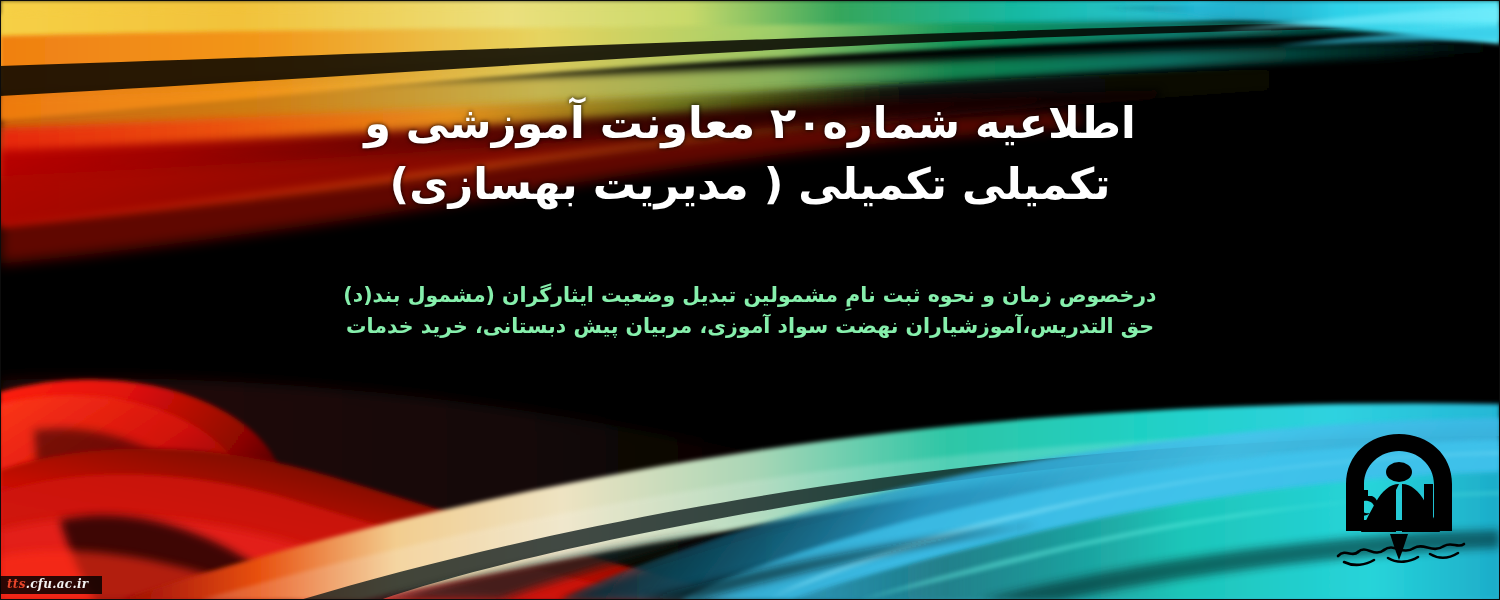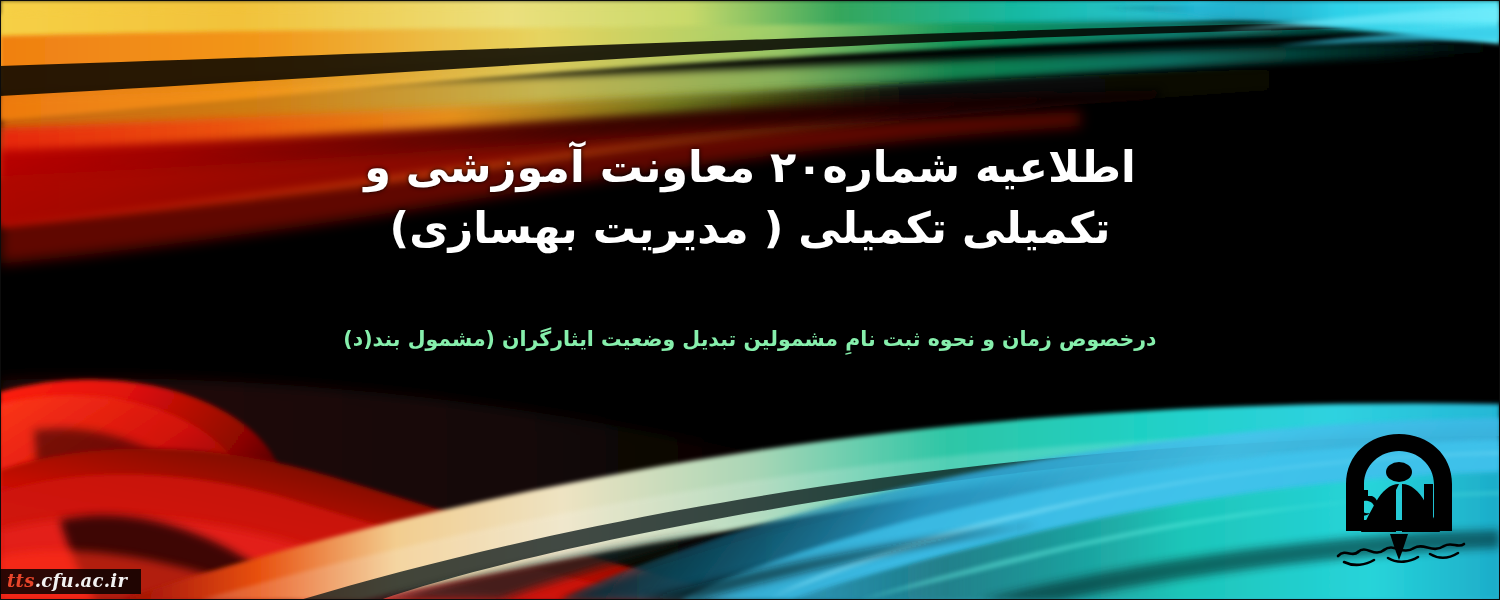--- a/index.html
+++ b/index.html
@@ -20,21 +20,21 @@
 
   
   #content{
     position:absolute;
     inset:0;
     z-index:5;
     display:flex;
     flex-direction:column;
     align-items:center;
     justify-content:flex-start;
-    padding-top:108px;
+    padding-top:64px;
     box-sizing:border-box;
   }
 
   #headline{
     width:1090px;
     text-align:center;
     color:#ffffff;
     font-size:43px;
     line-height:1.42;
     font-weight:bold;
@@ -72,21 +72,21 @@
   #watermark{
     position:absolute;
     left:0px;
     bottom:6px;
     z-index:7;
     background:rgba(0,0,0,0.82);
     padding:2px 14px 3px 7px;
     font-family:"DejaVu Serif","Liberation Serif",serif;
     font-style:italic;
     font-weight:bold;
-    font-size:18px;
+    font-size:12px;
     letter-spacing:0.3px;
     direction:ltr;
     white-space:nowrap;
     line-height:1.1;
   }
   #watermark .wm-a{color:#e8452a;}
   #watermark .wm-b{color:#f2f2f2;}
 </style>
 </head>
 <body>
@@ -296,20 +296,21 @@
 
   <div id="content">
 
     <h1 id="headline">
       <span class="hl-line">اطلاعیه شماره۲۰ معاونت آموزشی و</span>
       <span class="hl-line">تکمیلی تکمیلی ( مدیریت بهسازی)</span>
     </h1>
 
     <div id="subtext">
       <span class="sub-line">درخصوص زمان و نحوه ثبت نامِ مشمولین تبدیل وضعیت ایثارگران (مشمول بند(د)</span>
+      <span class="sub-line">حق التدریس،آموزشیاران نهضت سواد آموزی، مربیان پیش دبستانی، خرید خدمات</span>
     </div>
   </div>
 
   <div id="logo-wrap">
     <svg viewBox="0 0 150 150" xmlns="http://www.w3.org/2000/svg" aria-hidden="true">
       <g fill="#000000">
 
         <path d="M75 10
                  C 45 10, 22 31, 22 60
                  L 22 104

